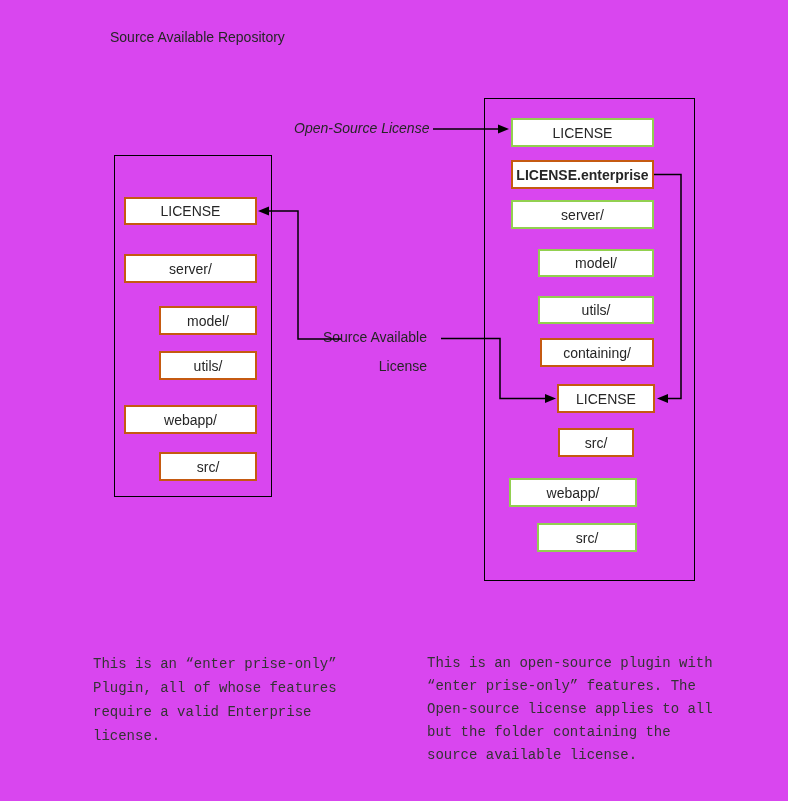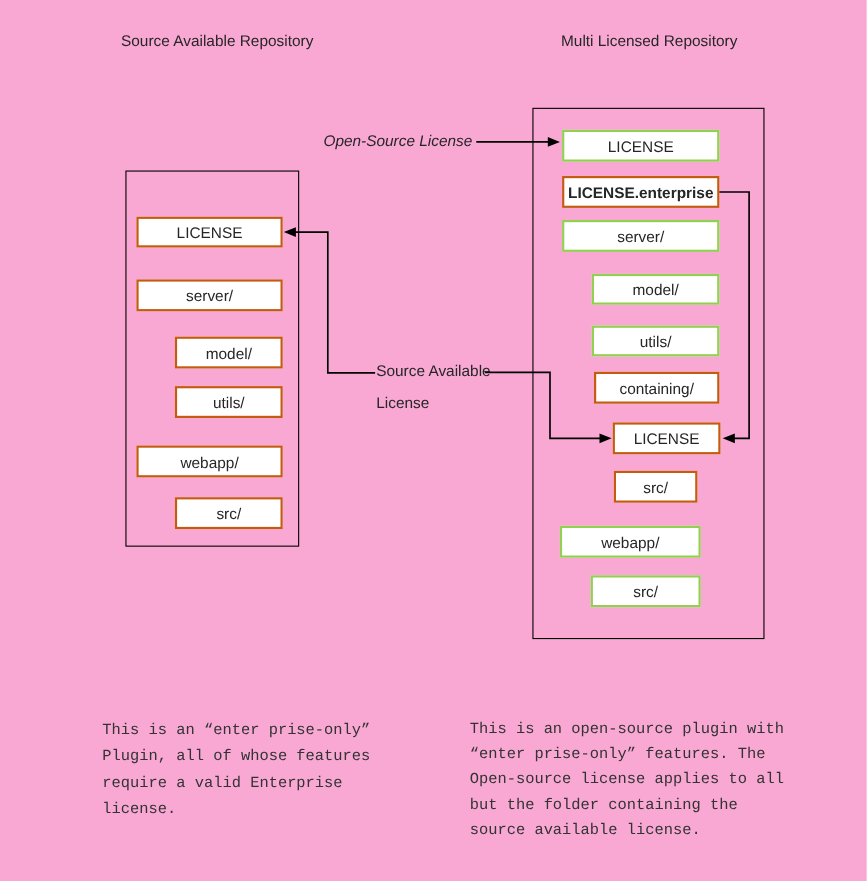--- a/index.html
+++ b/index.html
@@ -1,17 +1,17 @@
 <!DOCTYPE html>
 <html><head>
 <meta charset="utf-8">
 <style>
   html, body { margin: 0; padding: 0; background: #ffffff; }
   body { width: 788px; height: 801px; font-family: "Liberation Sans", sans-serif; }
-  .canvas { position: relative; width: 788px; height: 801px; background: #f9a8d4; overflow: hidden; }
+  .canvas { position: relative; width: 788px; height: 801px; background: #d946ef; overflow: hidden; }
 
   .repo-title {
     position: absolute;
     font-size: 14px;
     color: #262626;
     white-space: nowrap;
   }
 
   .repo-container {
     position: absolute;
@@ -55,21 +55,20 @@
   }
   .caption.left-cap { line-height: 24px; }
   .caption.right-cap { line-height: 23px; }
 </style>
 </head>
 <body>
 
 <div class="canvas">
 
   <div class="repo-title" style="left:110px; top:29px;">Source Available Repository</div>
-  <div class="repo-title" style="left:510px; top:29px;">Multi Licensed Repository</div>
 
   <div class="repo-container" style="left:114px; top:155px; width:156px; height:340px;"></div>
   <div class="repo-container" style="left:484px; top:98px; width:209px; height:481px;"></div>
 
   <div class="box" style="left: 124px; top: 197px; width: 133px; height: 28px; border-color: rgb(197, 90, 17);">LICENSE</div>
   <div class="box" style="left: 124px; top: 254px; width: 133px; height: 29px; border-color: rgb(197, 90, 17);">server/</div>
   <div class="box" style="left: 159px; top: 306px; width: 98px; height: 29px; border-color: rgb(197, 90, 17);">model/</div>
   <div class="box" style="left: 159px; top: 351px; width: 98px; height: 29px; border-color: rgb(197, 90, 17);">utils/</div>
   <div class="box" style="left: 124px; top: 405px; width: 133px; height: 29px; border-color: rgb(197, 90, 17);">webapp/</div>
   <div class="box" style="left: 159px; top: 452px; width: 98px; height: 29px; border-color: rgb(197, 90, 17);">src/</div>
@@ -79,21 +78,21 @@
   <div class="box" style="left: 511px; top: 200px; width: 143px; height: 29px; border-color: rgb(146, 208, 80);">server/</div>
   <div class="box" style="left: 538px; top: 249px; width: 116px; height: 28px; border-color: rgb(146, 208, 80);">model/</div>
   <div class="box" style="left: 538px; top: 296px; width: 116px; height: 28px; border-color: rgb(146, 208, 80);">utils/</div>
   <div class="box" style="left: 540px; top: 338px; width: 114px; height: 29px; border-color: rgb(197, 90, 17);">containing/</div>
   <div class="box" style="left: 557px; top: 384px; width: 98px; height: 29px; border-color: rgb(197, 90, 17);">LICENSE</div>
   <div class="box" style="left: 558px; top: 428px; width: 76px; height: 29px; border-color: rgb(197, 90, 17);">src/</div>
   <div class="box" style="left: 509px; top: 478px; width: 128px; height: 29px; border-color: rgb(146, 208, 80);">webapp/</div>
   <div class="box" style="left: 537px; top: 523px; width: 100px; height: 29px; border-color: rgb(146, 208, 80);">src/</div>
 
   <div class="arrow-label" style="left:294px; top:120px;font-style:italic;">Open-Source License</div>
-  <div class="arrow-label" style="left:342px; top:323px; width:116px; text-align:left; line-height:29px;">Source Available
+  <div class="arrow-label" style="left:311px; top:323px; width:116px; text-align:right; line-height:29px;">Source Available
 License</div>
 
   <svg class="arrows-overlay" viewBox="0 0 788 801" xmlns="http://www.w3.org/2000/svg">
 
     <polyline points="433,129 500,129" fill="none" stroke="#000000" stroke-width="1.5"></polyline>
     <polygon points="509,129 498,124.5 498,133.5" fill="#000000"></polygon>
 
     <polyline points="341,339 298,339 298,211 267,211" fill="none" stroke="#000000" stroke-width="1.5"></polyline>
     <polygon points="258,211 269,206.5 269,215.5" fill="#000000"></polygon>
 

